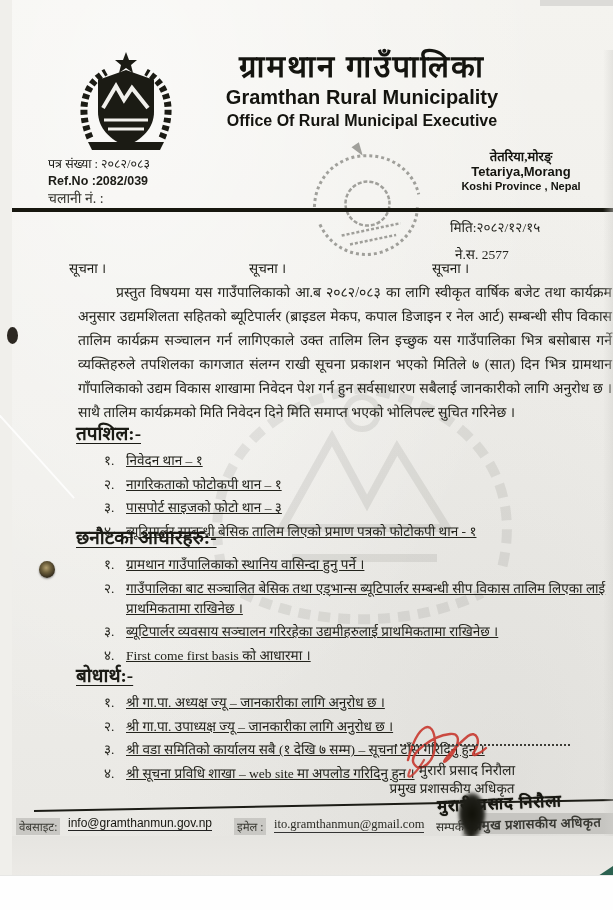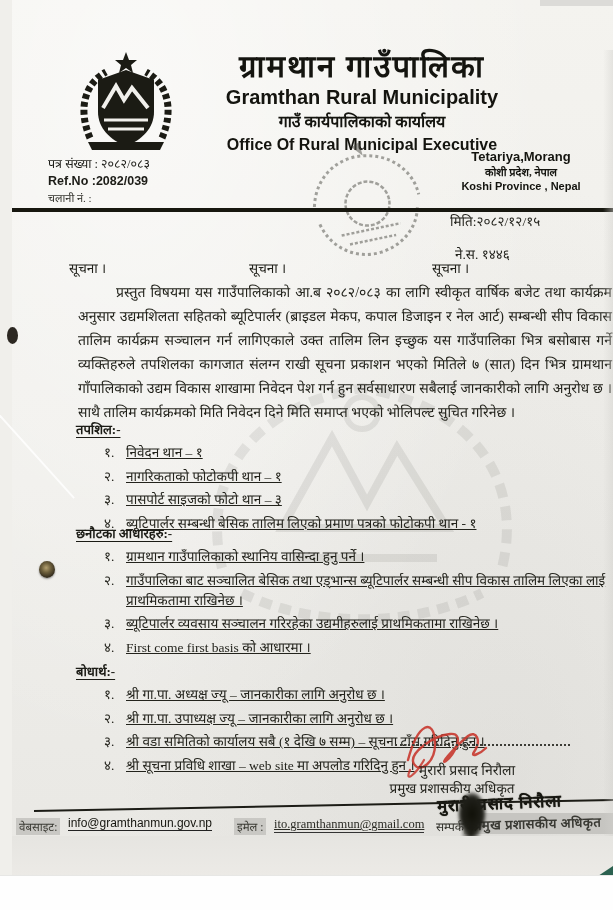--- a/index.html
+++ b/index.html
@@ -29,46 +29,46 @@
   
   .logo{position:absolute;left:64px;top:50px;width:100px;height:104px;}
   .head-center{position:absolute;left:140px;top:50px;width:420px;text-align:center;color:#14140f;}
   .t-np{font-size:31px;font-weight:bold;letter-spacing:2px;line-height:34px;}
   .t-en{font-family:"Liberation Sans",sans-serif;font-size:20px;font-weight:bold;line-height:26px;}
   .s-np{font-size:16px;font-weight:bold;line-height:24px;}
   .s-en{font-family:"Liberation Sans",sans-serif;font-size:16px;font-weight:bold;line-height:21px;}
 
   .refblock{position:absolute;left:36px;top:156px;color:#1c1c17;font-size:12.5px;line-height:17px;}
   .refblock .rn{font-family:"Liberation Sans",sans-serif;font-weight:bold;}
-  .refblock .ch{font-size:11px;color:#33332d;}
+  .refblock .ch{font-size:14px;color:#33332d;}
 
   .addr{position:absolute;left:420px;top:150px;width:178px;text-align:center;color:#14140f;line-height:14.5px;}
   .addr .a-np{font-size:13px;font-weight:bold;}
   .addr .a-en{font-family:"Liberation Sans",sans-serif;font-size:13px;font-weight:bold;}
   .addr .p-np{font-size:11px;font-weight:bold;}
   .addr .p-en{font-family:"Liberation Sans",sans-serif;font-size:11px;font-weight:bold;}
 
   .divider{position:absolute;left:0;top:208px;width:612px;height:3.5px;background:#17170f;}
 
-  .meta-date{position:absolute;left:438px;top:212px;font-size:13.5px;color:#23231d;}
+  .meta-date{position:absolute;left:438px;top:218px;font-size:13.5px;color:#23231d;}
   .meta-num{position:absolute;left:443px;top:245px;font-size:13.5px;color:#23231d;}
 
   .notice{position:absolute;top:259px;font-size:13.5px;color:#20201a;}
   .n0{left:57px}.n1{left:237px}.n2{left:420px}
 
   .para{
     position:absolute;left:66px;top:281px;width:534px;
     font-size:14px;line-height:24px;color:#23231c;
     text-align:justify;text-indent:38px;
   }
 
   .section{position:absolute;left:54px;width:540px;color:#23231c;}
   .sec-0{top:420px}.sec-1{top:524px}.sec-2{top:662px}
   .sec-h{
-    font-size:13px;font-weight:bold;margin:0 0 5px 10px;color:#1b1b15;
+    font-size:19px;font-weight:bold;margin:0 0 5px 10px;color:#1b1b15;
     text-decoration:underline;text-underline-offset:3px;display:inline-block;font-family:Liberation Serif, serif;
   }
   .sec-list{margin:0;padding:0;list-style:none;}
   .sec-list li{display:flex;margin:0 0 3.5px 38px;font-size:13.5px;line-height:20px;}
   .sec-list .num{width:22px;flex:0 0 22px;}
   .sec-list .txt{flex:1;text-decoration:underline;}
 
   
   .watermark{position:absolute;left:150px;top:318px;width:400px;height:330px;opacity:.08;pointer-events:none;}
   .stamp-top{position:absolute;left:278px;top:140px;width:150px;height:135px;opacity:.5;transform:rotate(-8deg);pointer-events:none;}
@@ -84,21 +84,21 @@
     font-size:16.5px;font-weight:bold;color:#15150f;letter-spacing:1px;
     transform:rotate(-2.5deg);text-shadow:0 0 1px rgba(20,20,10,.8);
   }
   .long-line{position:absolute;left:22px;top:810px;width:583px;height:2.2px;background:#1c1c16;transform:rotate(-1.1deg);transform-origin:left center;}
 
   
   .f-label{position:absolute;font-size:11.5px;color:#3a3a33;background:#c9c8c4;padding:1px 3px;}
   .f-web-label{left:4px;top:818px;}
   .f-email-label{left:222px;top:818px;}
   .f-website{position:absolute;left:56px;top:816px;font-family:"Liberation Sans",sans-serif;font-size:12px;font-weight:normal;color:#15150f;border-bottom:1.5px solid #222;}
-  .f-email{position:absolute;left:262px;top:817px;font-size:12.5px;color:#2a2a24;border-bottom:1px solid #333;text-decoration:underline;}
+  .f-email{position:absolute;left:262px;top:817px;font-size:12.5px;color:#2a2a24;border-bottom:1px solid #333;}
   .f-contact{position:absolute;left:424px;top:818px;font-size:12px;color:#2e2e28;}
   .f-graybox{position:absolute;left:452px;top:813px;width:152px;height:21px;background:#c6c5c1;}
   .stamp-desg{
     position:absolute;left:462px;top:814px;width:150px;font-size:13px;font-weight:bold;
     color:#3a3a34;transform:rotate(-1.5deg);letter-spacing:.5px;
   }
   .smudge{position:absolute;left:446px;top:792px;width:28px;height:44px;background:radial-gradient(ellipse at center,#101008 0%,#20201a 55%,rgba(32,32,26,0) 78%);filter:blur(1.5px);border-radius:50%;}
   .smudge2{position:absolute;left:449px;top:826px;width:20px;height:16px;background:radial-gradient(ellipse at center,#15150e 0%,rgba(21,21,14,0) 75%);filter:blur(1px);border-radius:50%;}
 
   
@@ -133,49 +133,48 @@
     <path d="M86 88 C98 60 92 34 70 22" fill="none" stroke="#1b1b14" stroke-width="7" stroke-dasharray="5 3"></path>
     <path d="M22 30 L50 20 L78 30 L78 62 C78 78 66 90 50 96 C34 90 22 78 22 62 Z" fill="#1b1b14"></path>
     <path d="M27 58 L40 36 L48 50 L56 38 L72 58" fill="none" stroke="#f1f0ec" stroke-width="4"></path>
     <path d="M28 70 L72 70 M32 79 L68 79" stroke="#f1f0ec" stroke-width="3"></path>
     <path d="M12 92 L88 92 L84 100 L16 100 Z" fill="#1b1b14"></path>
   </svg>
 
   <div class="head-center">
     <div class="t-np">ग्रामथान गाउँपालिका</div>
     <div class="t-en">Gramthan Rural Municipality</div>
-    <div class="s-np">गाउँ कार्यपालिकाको कार्यालय</div>
     <div class="s-en">Office Of Rural Municipal Executive</div>
   </div>
 
   <div class="refblock">
     <div>पत्र संख्या : २०८२/०८३</div>
     <div class="rn">Ref.No :2082/039</div>
     <div class="ch">चलानी नं. :</div>
   </div>
 
   <div class="addr">
+    <div class="a-np">तेतरिया,मोरङ्</div>
     <div class="a-en">Tetariya,Morang</div>
-    <div class="p-np">कोशी प्रदेश, नेपाल</div>
     <div class="p-en">Koshi Province , Nepal</div>
   </div>
 
   <svg class="stamp-top" viewBox="0 0 150 135">
     <path d="M70 6 L78 2 L80 16 Z" fill="#4d4d46"></path>
     <path d="M25 60 C30 30 55 14 80 16 C108 18 128 38 130 62" fill="none" stroke="#4d4d46" stroke-width="3" stroke-dasharray="3 3"></path>
     <path d="M28 78 C36 104 60 118 85 114 C108 110 124 94 127 74" fill="none" stroke="#4d4d46" stroke-width="3" stroke-dasharray="3 3"></path>
     <circle cx="78" cy="64" r="22" fill="none" stroke="#4d4d46" stroke-width="2.5" stroke-dasharray="4 2"></circle>
     <path d="M48 92 L108 88" stroke="#4d4d46" stroke-width="2.5" stroke-dasharray="3 2"></path>
     <path d="M55 102 L102 99" stroke="#4d4d46" stroke-width="2.5" stroke-dasharray="3 2"></path>
   </svg>
 
   <div class="divider"></div>
 
   <div class="meta-date">मिति:२०८२/१२/१५</div>
-  <div class="meta-num">ने.स. १४४६</div>
+  <div class="meta-num">ने.स. 2577</div>
 
   <span class="notice n0">सूचना ।</span>
   <span class="notice n1">सूचना ।</span>
   <span class="notice n2">सूचना ।</span>
 
   <div class="para">प्रस्तुत विषयमा यस गाउँपालिकाको आ.ब २०८२/०८३ का लागि स्वीकृत वार्षिक बजेट तथा कार्यक्रम अनुसार उद्यमशिलता सहितको ब्यूटिपार्लर (ब्राइडल मेकप, कपाल डिजाइन र नेल आर्ट) सम्बन्धी सीप विकास तालिम कार्यक्रम सञ्चालन गर्न लागिएकाले उक्त तालिम लिन इच्छुक यस गाउँपालिका भित्र बसोबास गर्ने व्यक्तिहरुले तपशिलका कागजात संलग्न राखी सूचना प्रकाशन भएको मितिले ७ (सात) दिन भित्र ग्रामथान गाँपालिकाको उद्यम विकास शाखामा निवेदन पेश गर्न हुन सर्वसाधारण सबैलाई जानकारीको लागि अनुरोध छ । साथै तालिम कार्यक्रमको मिति निवेदन दिने मिति समाप्त भएको भोलिपल्ट सुचित गरिनेछ ।</div>
 
   <div class="section sec-0">
     <div class="sec-h">तपशिल:-</div>
     <ul class="sec-list">

